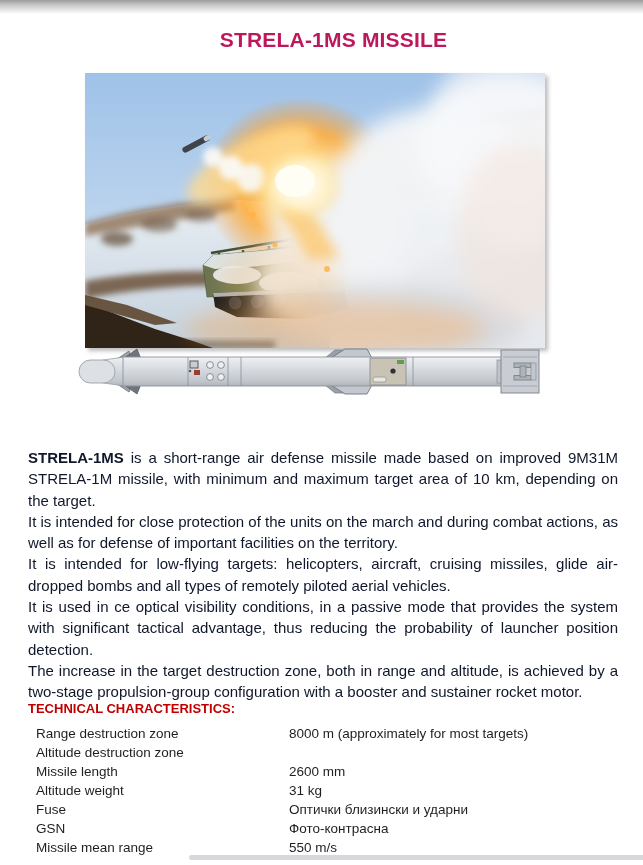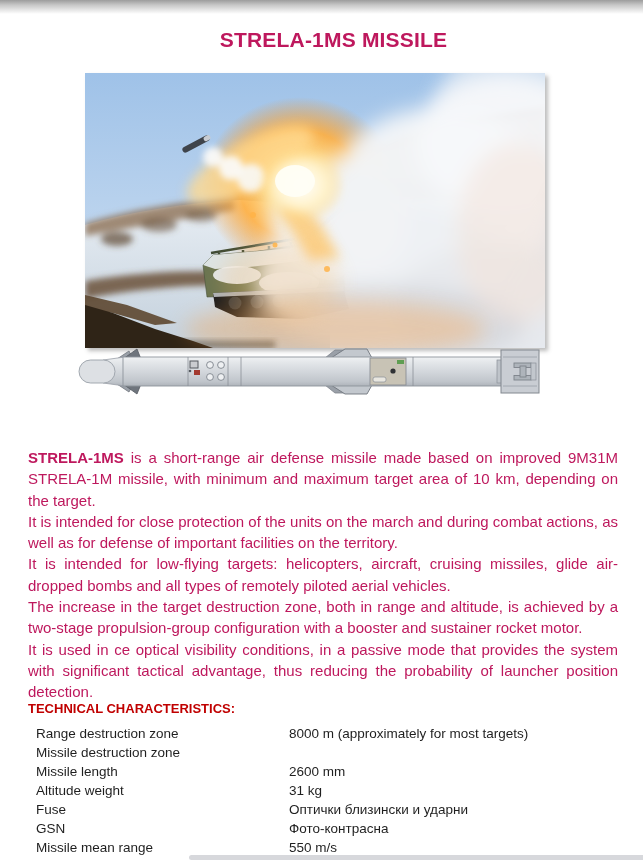--- a/index.html
+++ b/index.html
@@ -8,21 +8,21 @@
   .top-shadow{position:absolute;top:0;left:0;right:0;height:14px;
     background:linear-gradient(to bottom,#9c9c9c 0%,#c6c6c6 35%,#ffffff 100%);}
   .title{position:absolute;top:16px;left:0;width:100%;margin:12px;text-align:center;
     font-size:21px;font-weight:bold;color:#be185d;letter-spacing:.2px;}
   .photo{position:absolute;top:73px;left:85px;width:460px;height:275px;
     background:#bcd3ec;box-shadow:3px 3px 4px rgba(110,110,110,.45);}
   .photo svg{display:block;}
   .diagram{position:absolute;top:348px;left:73px;width:470px;height:48px;}
   .diagram svg{display:block;}
   .body-text{position:absolute;top:447px;left:28px;width:590px;
-    font-size:15px;line-height:21.3px;color:#be185d;text-align:justify;}
+    font-size:15px;line-height:21.3px;color:#0f172a;text-align:justify;}
   .body-text p{margin:0;}
   .tech-heading{position:absolute;top:701px;left:28px;margin:0;
     font-size:13px;font-weight:bold;color:#c00000;}
   .char-table{position:absolute;top:724px;left:36px;width:600px;
     font-size:13.5px;line-height:19px;color:#1f1f1f;}
   .char-row{display:flex;}
   .char-label{flex:0 0 253px;}
   .char-value{flex:1;}
   .char-row.wrapped .char-value{max-width:250px;text-align:justify;}
   .bottom-bar{position:absolute;top:855px;left:189px;right:0;height:5px;
@@ -221,33 +221,33 @@
         </g>
         <rect x="458" y="15" width="5" height="17" fill="#c2c7cd" stroke="#8a9098" stroke-width=".7"></rect>
       </g>
     </svg>
   </div>
 
   <div class="body-text">
     <p><b>STRELA-1MS</b><span> is a short-range air defense missile made based on improved 9M31M STRELA-1M missile, with minimum and maximum target area of 10 km, depending on the target.</span></p>
     <p>It is intended for close protection of the units on the march and during combat actions, as well as for defense of important facilities on the territory.</p>
     <p>It is intended for low-flying targets: helicopters, aircraft, cruising missiles, glide air-dropped bombs and all types of remotely piloted aerial vehicles.</p>
+    <p>It is used in ce optical visibility conditions, in a passive mode that provides the system with significant tactical advantage, thus reducing the probability of launcher position detection.</p>
     <p>The increase in the target destruction zone, both in range and altitude, is achieved by a two-stage propulsion-group configuration with a booster and sustainer rocket motor.</p>
-    <p>It is used in ce optical visibility conditions, in a passive mode that provides the system with significant tactical advantage, thus reducing the probability of launcher position detection.</p>
   </div>
 
   <h2 class="tech-heading">TECHNICAL CHARACTERISTICS:</h2>
 
   <div class="char-table">
     <div class="char-row">
       <div class="char-label">Range destruction zone</div>
       <div class="char-value">8000 m (approximately for most targets)</div>
     </div>
     <div class="char-row wrapped">
-      <div class="char-label">Missile destruction zone</div>
+      <div class="char-label">Altitude destruction zone</div>
     </div>
     <div class="char-row">
       <div class="char-label">Missile length</div>
       <div class="char-value">2600 mm</div>
     </div>
     <div class="char-row">
       <div class="char-label">Altitude weight</div>
       <div class="char-value">31 kg</div>
     </div>
     <div class="char-row">

